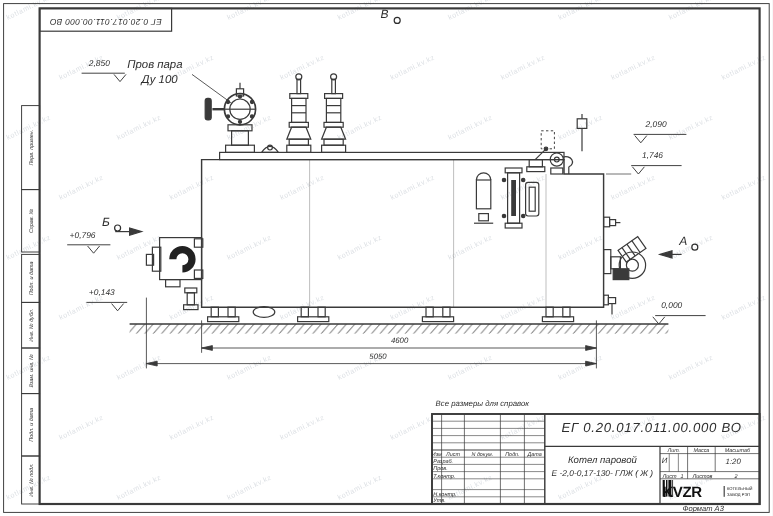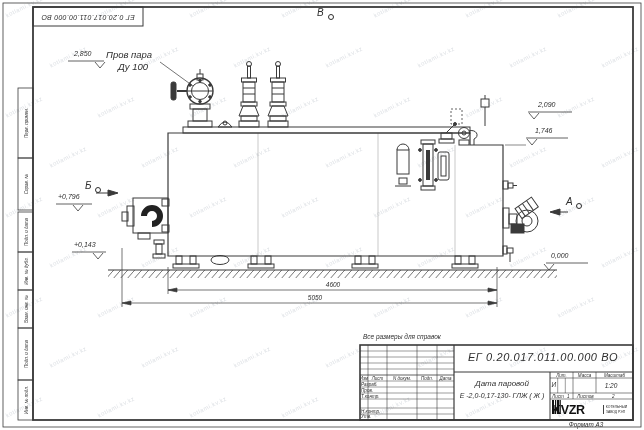--- a/index.html
+++ b/index.html
@@ -342,21 +342,21 @@
   <span class="lbl" style="left:538px;top:101px;font-size:7px;">2,090</span>
   <span class="lbl" style="left:535px;top:127px;font-size:7px;">1,746</span>
   <span class="lbl" style="left:58px;top:193px;font-size:7px;">+0,796</span>
   <span class="lbl" style="left:74px;top:241px;font-size:7px;">+0,143</span>
   <span class="lbl" style="left:551px;top:252px;font-size:7px;">0,000</span>
 
   <span class="lbl ctr" style="left:333px;top:281px;font-size:6.5px;">4600</span>
   <span class="lbl ctr" style="left:315px;top:294px;font-size:6.5px;">5050</span>
 
   <span class="lbl ctr" style="left:543px;top:351px;font-size:11px;letter-spacing:.6px;">ЕГ 0.20.017.011.00.000  ВО</span>
-  <span class="lbl ctr" style="left:502px;top:379px;font-size:8px;">Дата паровой</span>
+  <span class="lbl ctr" style="left:502px;top:379px;font-size:8px;">Котел паровой</span>
   <span class="lbl ctr" style="left:502px;top:392px;font-size:7px;">Е -2,0-0,17-130- ГЛЖ ( Ж )</span>
 
   <span class="lbl ctr" style="left:364px;top:375.5px;font-size:4.5px;">Изм</span>
   <span class="lbl ctr" style="left:377.5px;top:375.5px;font-size:4.5px;">Лист</span>
   <span class="lbl ctr" style="left:402px;top:375.5px;font-size:4.5px;">N докум.</span>
   <span class="lbl ctr" style="left:427px;top:375.5px;font-size:4.5px;">Подп.</span>
   <span class="lbl ctr" style="left:445.5px;top:375.5px;font-size:4.5px;">Дата</span>
 
   <span class="lbl" style="left:361px;top:381.5px;font-size:4.6px;">Разраб.</span>
   <span class="lbl" style="left:361px;top:387.5px;font-size:4.6px;">Пров.</span>

